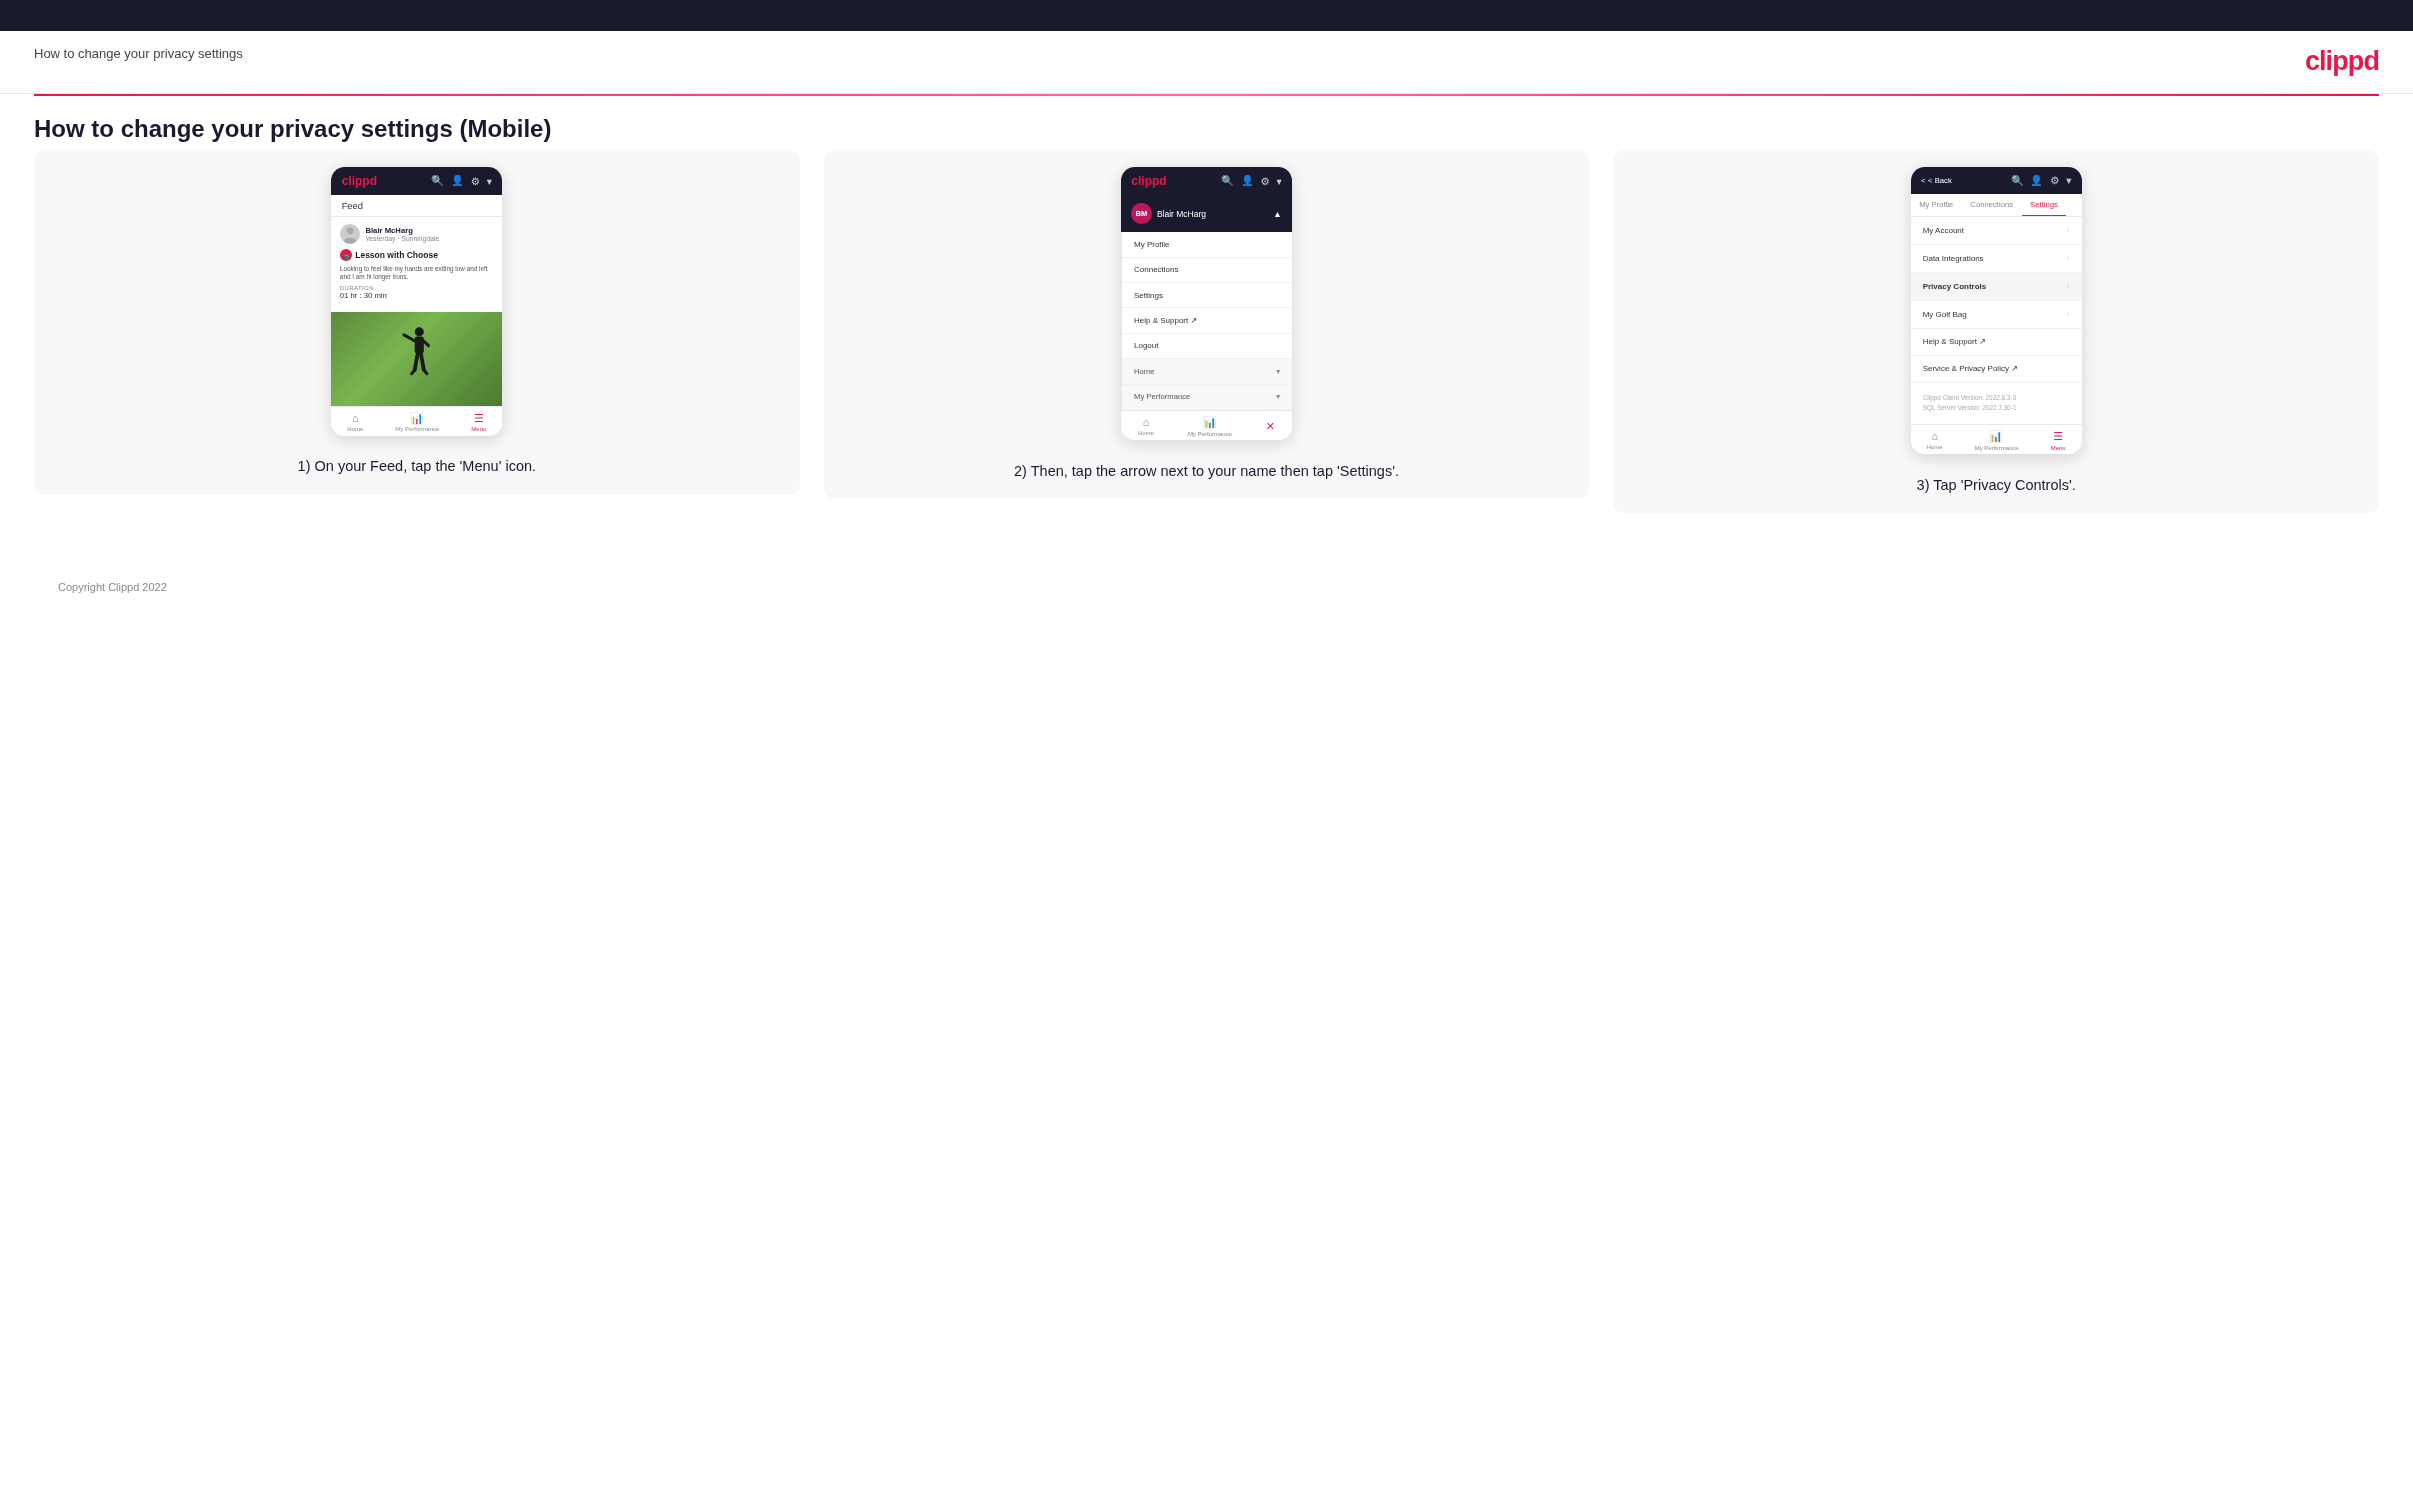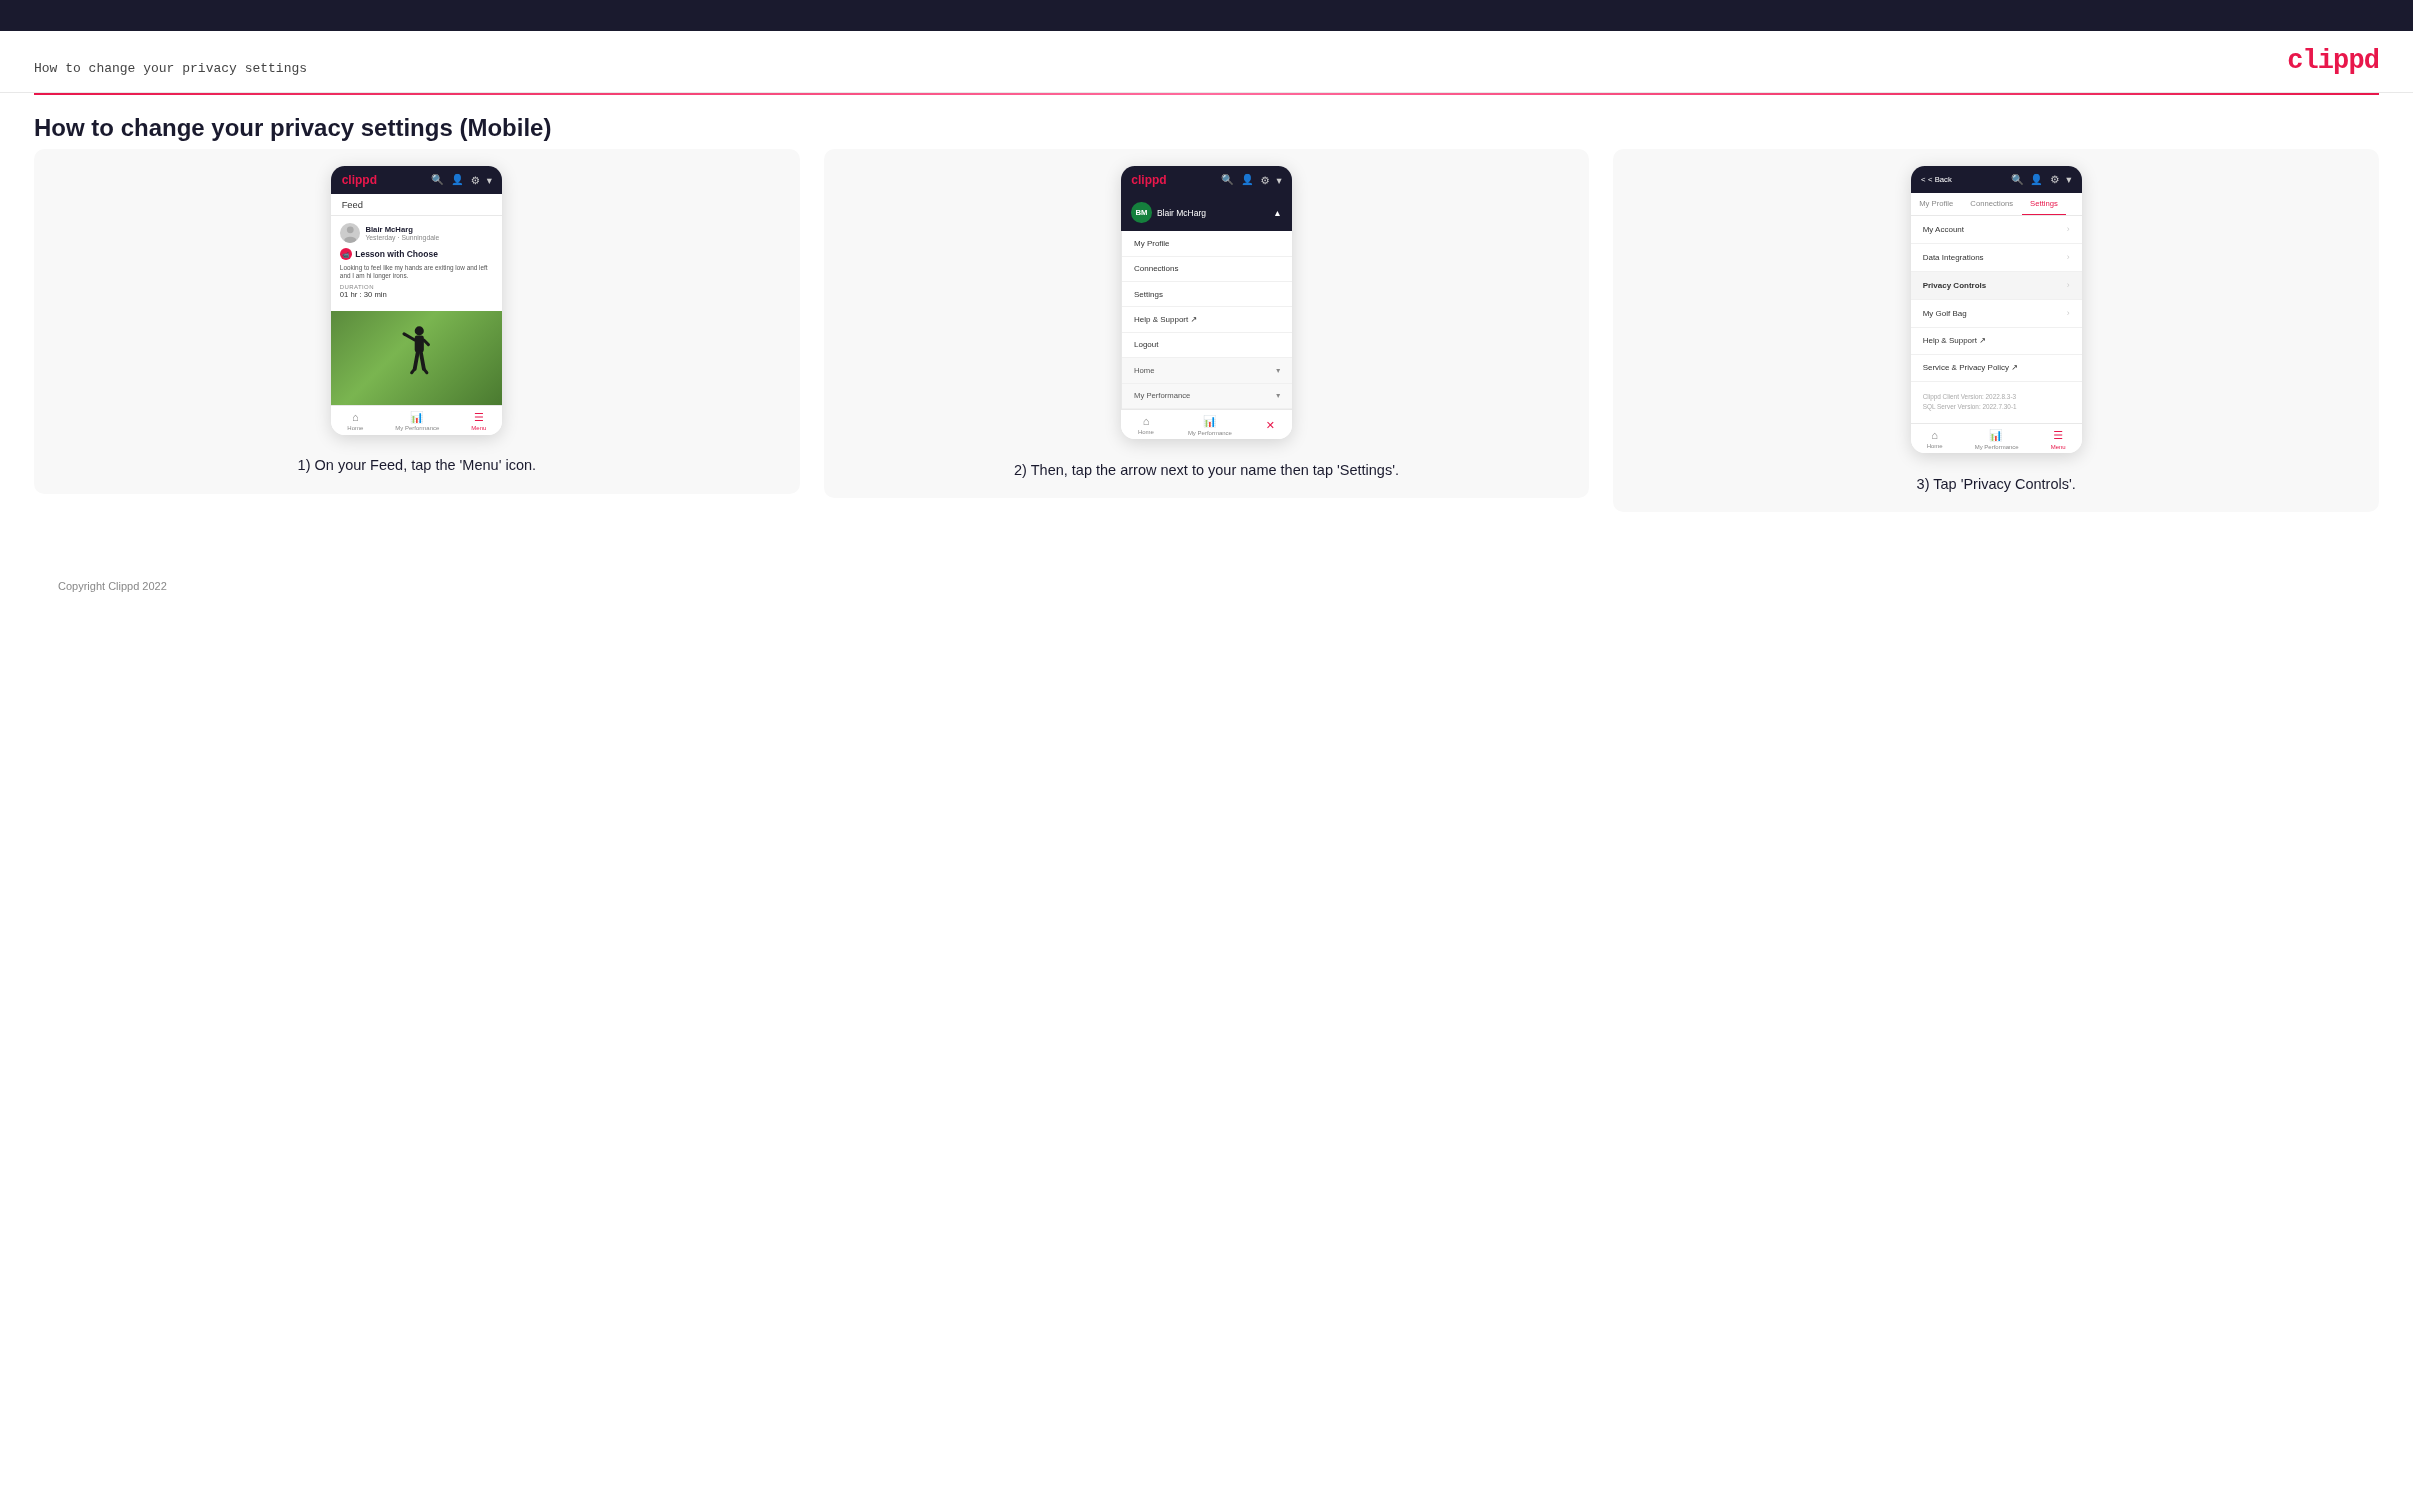--- a/index.html
+++ b/index.html
@@ -12,25 +12,24 @@
     
     .top-bar {
       background: #1a1a2e;
       height: 31px;
       width: 100%;
     }
 
     
     .header {
       display: flex;
-      align-items: flex-end;
+      align-items: flex-start;
       justify-content: space-between;
       padding: 15.4px 34px;
       border-bottom: 1.7px solid #e8e8e8;
-      font-family: Liberation Mono, monospace;
     }
     .header-title {
       font-size: 13px;
       color: #444;
     }
     .logo {
       font-size: 27px;
       font-weight: 700;
       color: #e8174b;
       letter-spacing: -0.9px;
@@ -450,21 +449,21 @@
           <div class="app-icons">
             <span class="app-icon">🔍</span>
             <span class="app-icon">👤</span>
             <span class="app-icon">⚙</span>
             <span class="app-icon">▾</span>
           </div>
         </div>
 
         <div class="menu-user-row">
           <div class="menu-user-left">
-            <div class="avatar-circle" style="background:#15803d; font-size:7.7px; color:#fff; font-weight:700;">BM</div>
+            <div class="avatar-circle" style="background:#be185d; font-size:7.7px; color:#fff; font-weight:700;">BM</div>
             <span>Blair McHarg</span>
           </div>
           <span>▲</span>
         </div>
 
         <div class="menu-overlay">
           <div class="menu-item">
             <span>My Profile</span>
           </div>
           <div class="menu-item">

